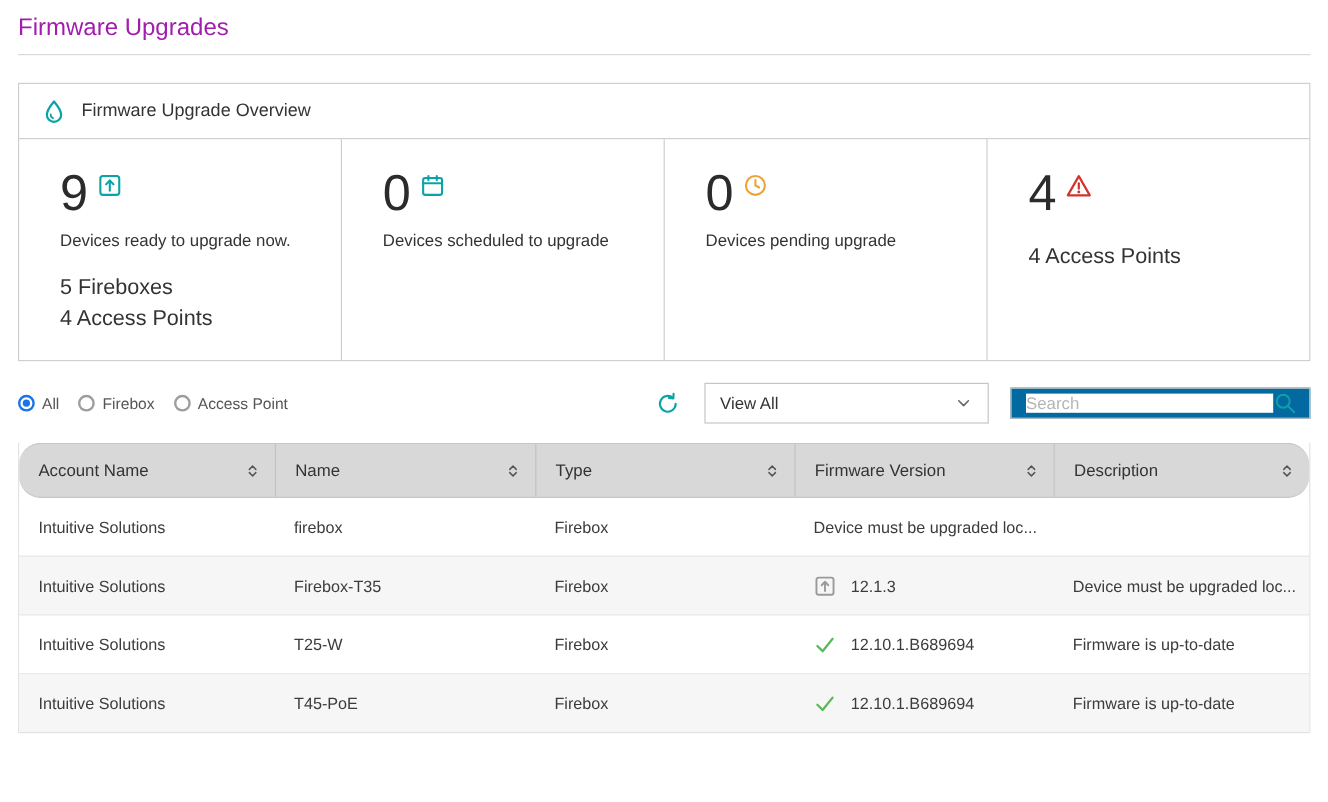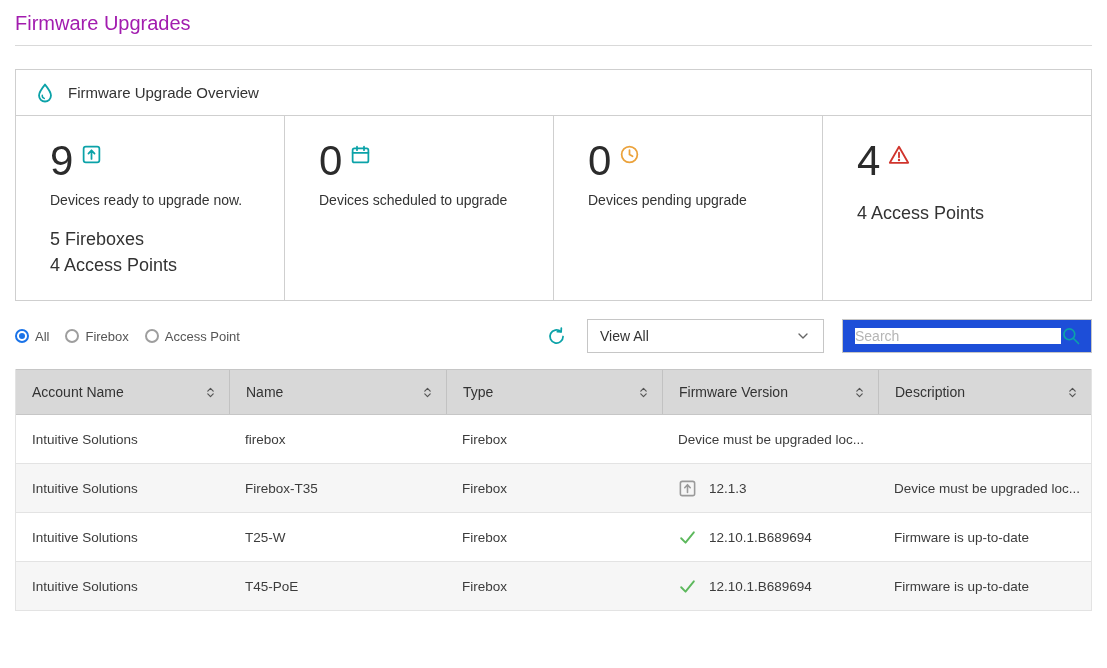--- a/index.html
+++ b/index.html
@@ -137,23 +137,23 @@
     background: #fff;
     display: flex;
     align-items: center;
     justify-content: space-between;
     padding: 0 12px;
     font-size: 14px;
     color: #333;
     cursor: pointer;
   }
   .search-box {
-    width: 250px; height: 34px;
+    width: 250px; height: 26px;
     border: 1px solid #c6c6c6;
-    background: #1d4ed8;
+    background: #0369a1;
     display: flex;
     align-items: center;
     padding: 0 10px 0 12px;
   }
   .search-box input {
     flex: 1;
     border: none;
     outline: none;
     font-size: 14px;
     font-family: "Liberation Sans", sans-serif;
@@ -168,20 +168,21 @@
     border-right: 1px solid #e3e3e3;
   }
   .t-grid {
     display: grid;
     grid-template-columns: 213px 217px 216px 216px 1fr;
   }
   .table__header {
     background: #d8d8d8;
     border-top: 1px solid #c6c6c6;
     border-bottom: 1px solid #c6c6c6;
+    border-radius: 18px;
   }
   .th {
     height: 44px;
     display: flex;
     align-items: center;
     justify-content: space-between;
     padding: 0 12px 0 16px;
     font-size: 14px;
     color: #333;
     cursor: pointer;

